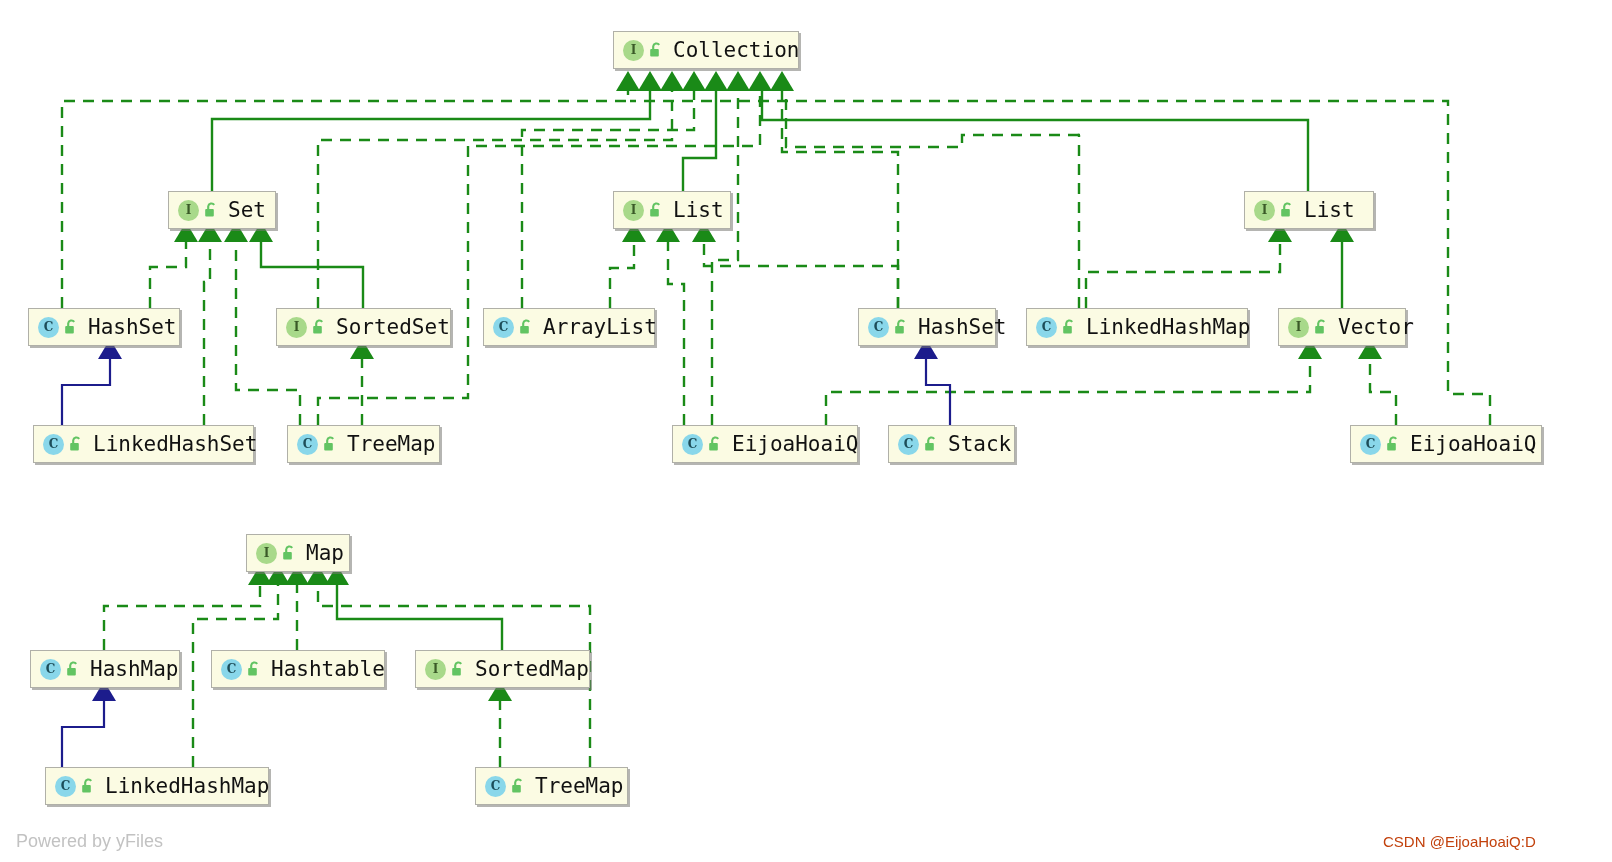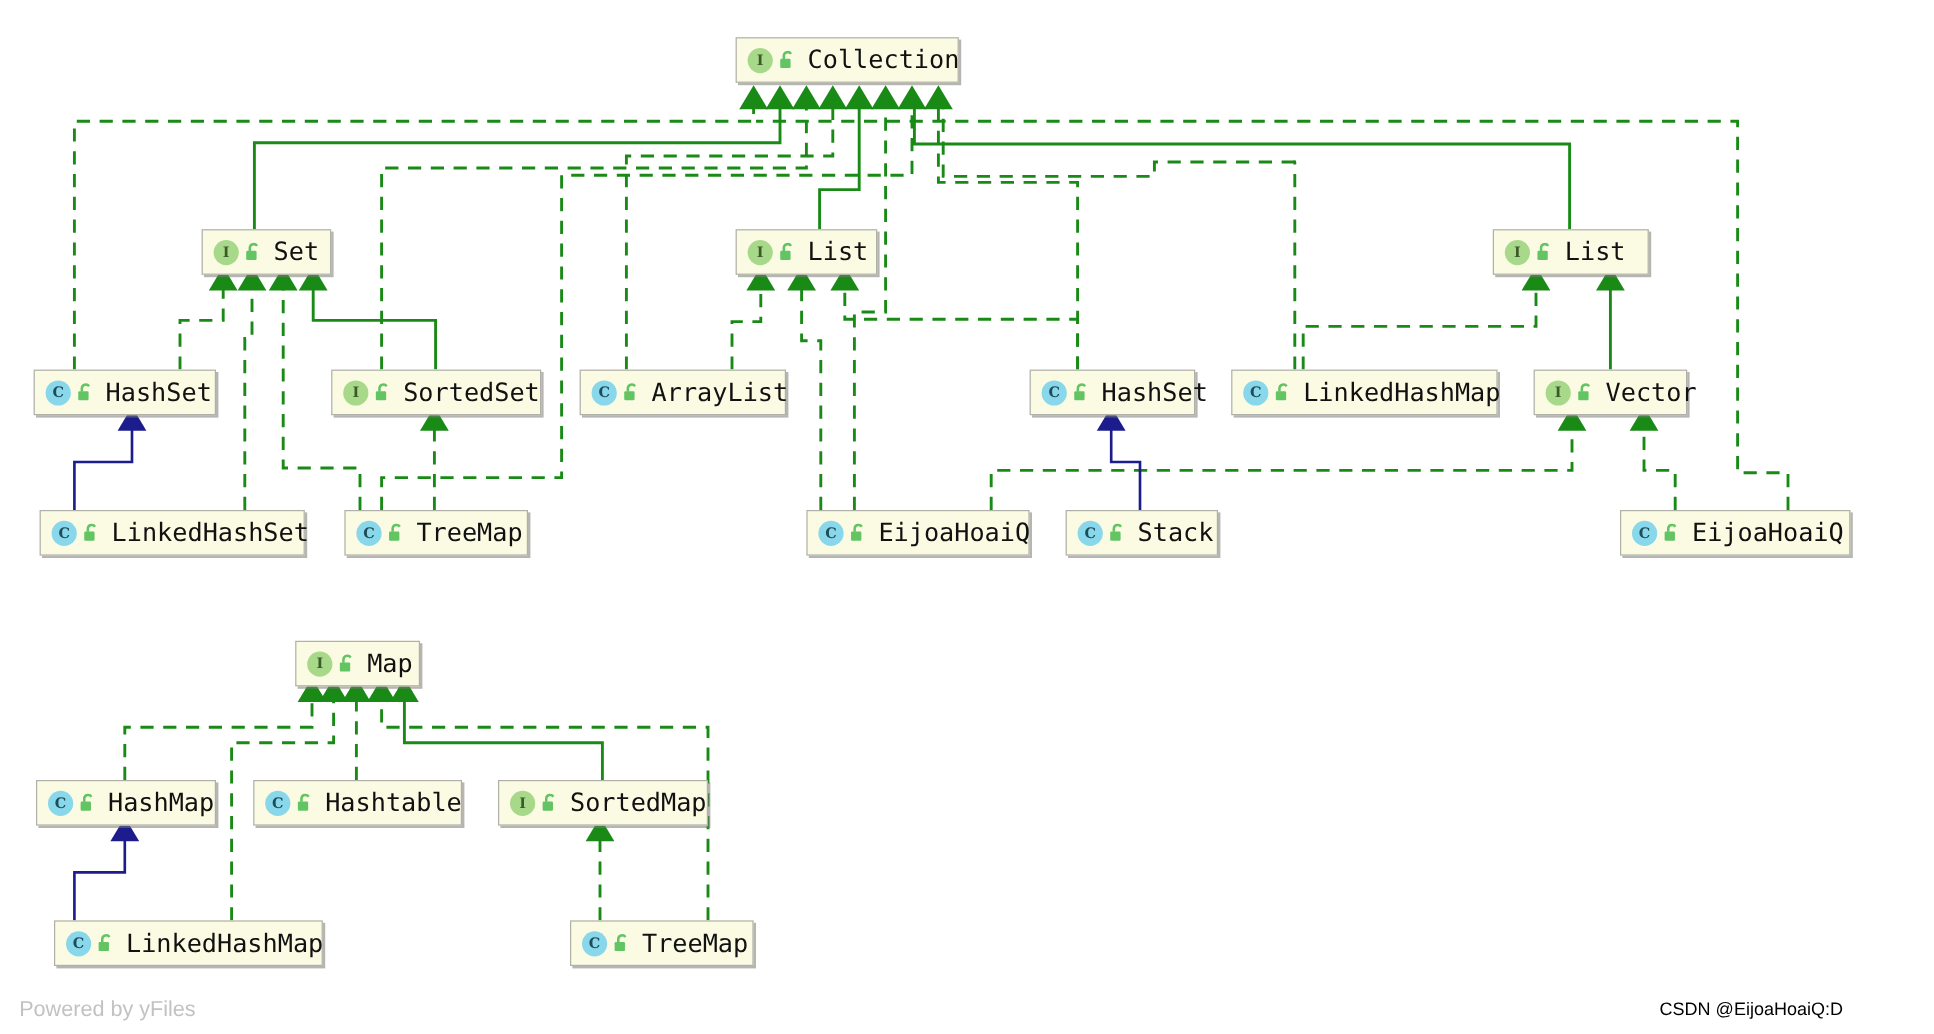--- a/index.html
+++ b/index.html
@@ -78,21 +78,21 @@
   }
   .watermark {
     position: absolute;
     font-family: "Liberation Sans", sans-serif;
     font-size: 18px;
     color: #c2c2c2;
     z-index: 2;
     white-space: nowrap;
   }
   #wm-yfiles { left: 16px; top: 803px; margin-top: 28px; }
-  #wm-csdn   { left: 1383px; top: 833px; font-size: 15px; color: #000000; }
+  #wm-csdn   { left: 1383px; top: 833px; font-size: 15px; color: #c2410c; }
 </style>
 </head>
 <body>
 
 <div id="canvas">
 
   <svg id="edge-layer" viewBox="0 0 1612 862" width="1612" height="862" xmlns="http://www.w3.org/2000/svg">
 
     <g>
 

